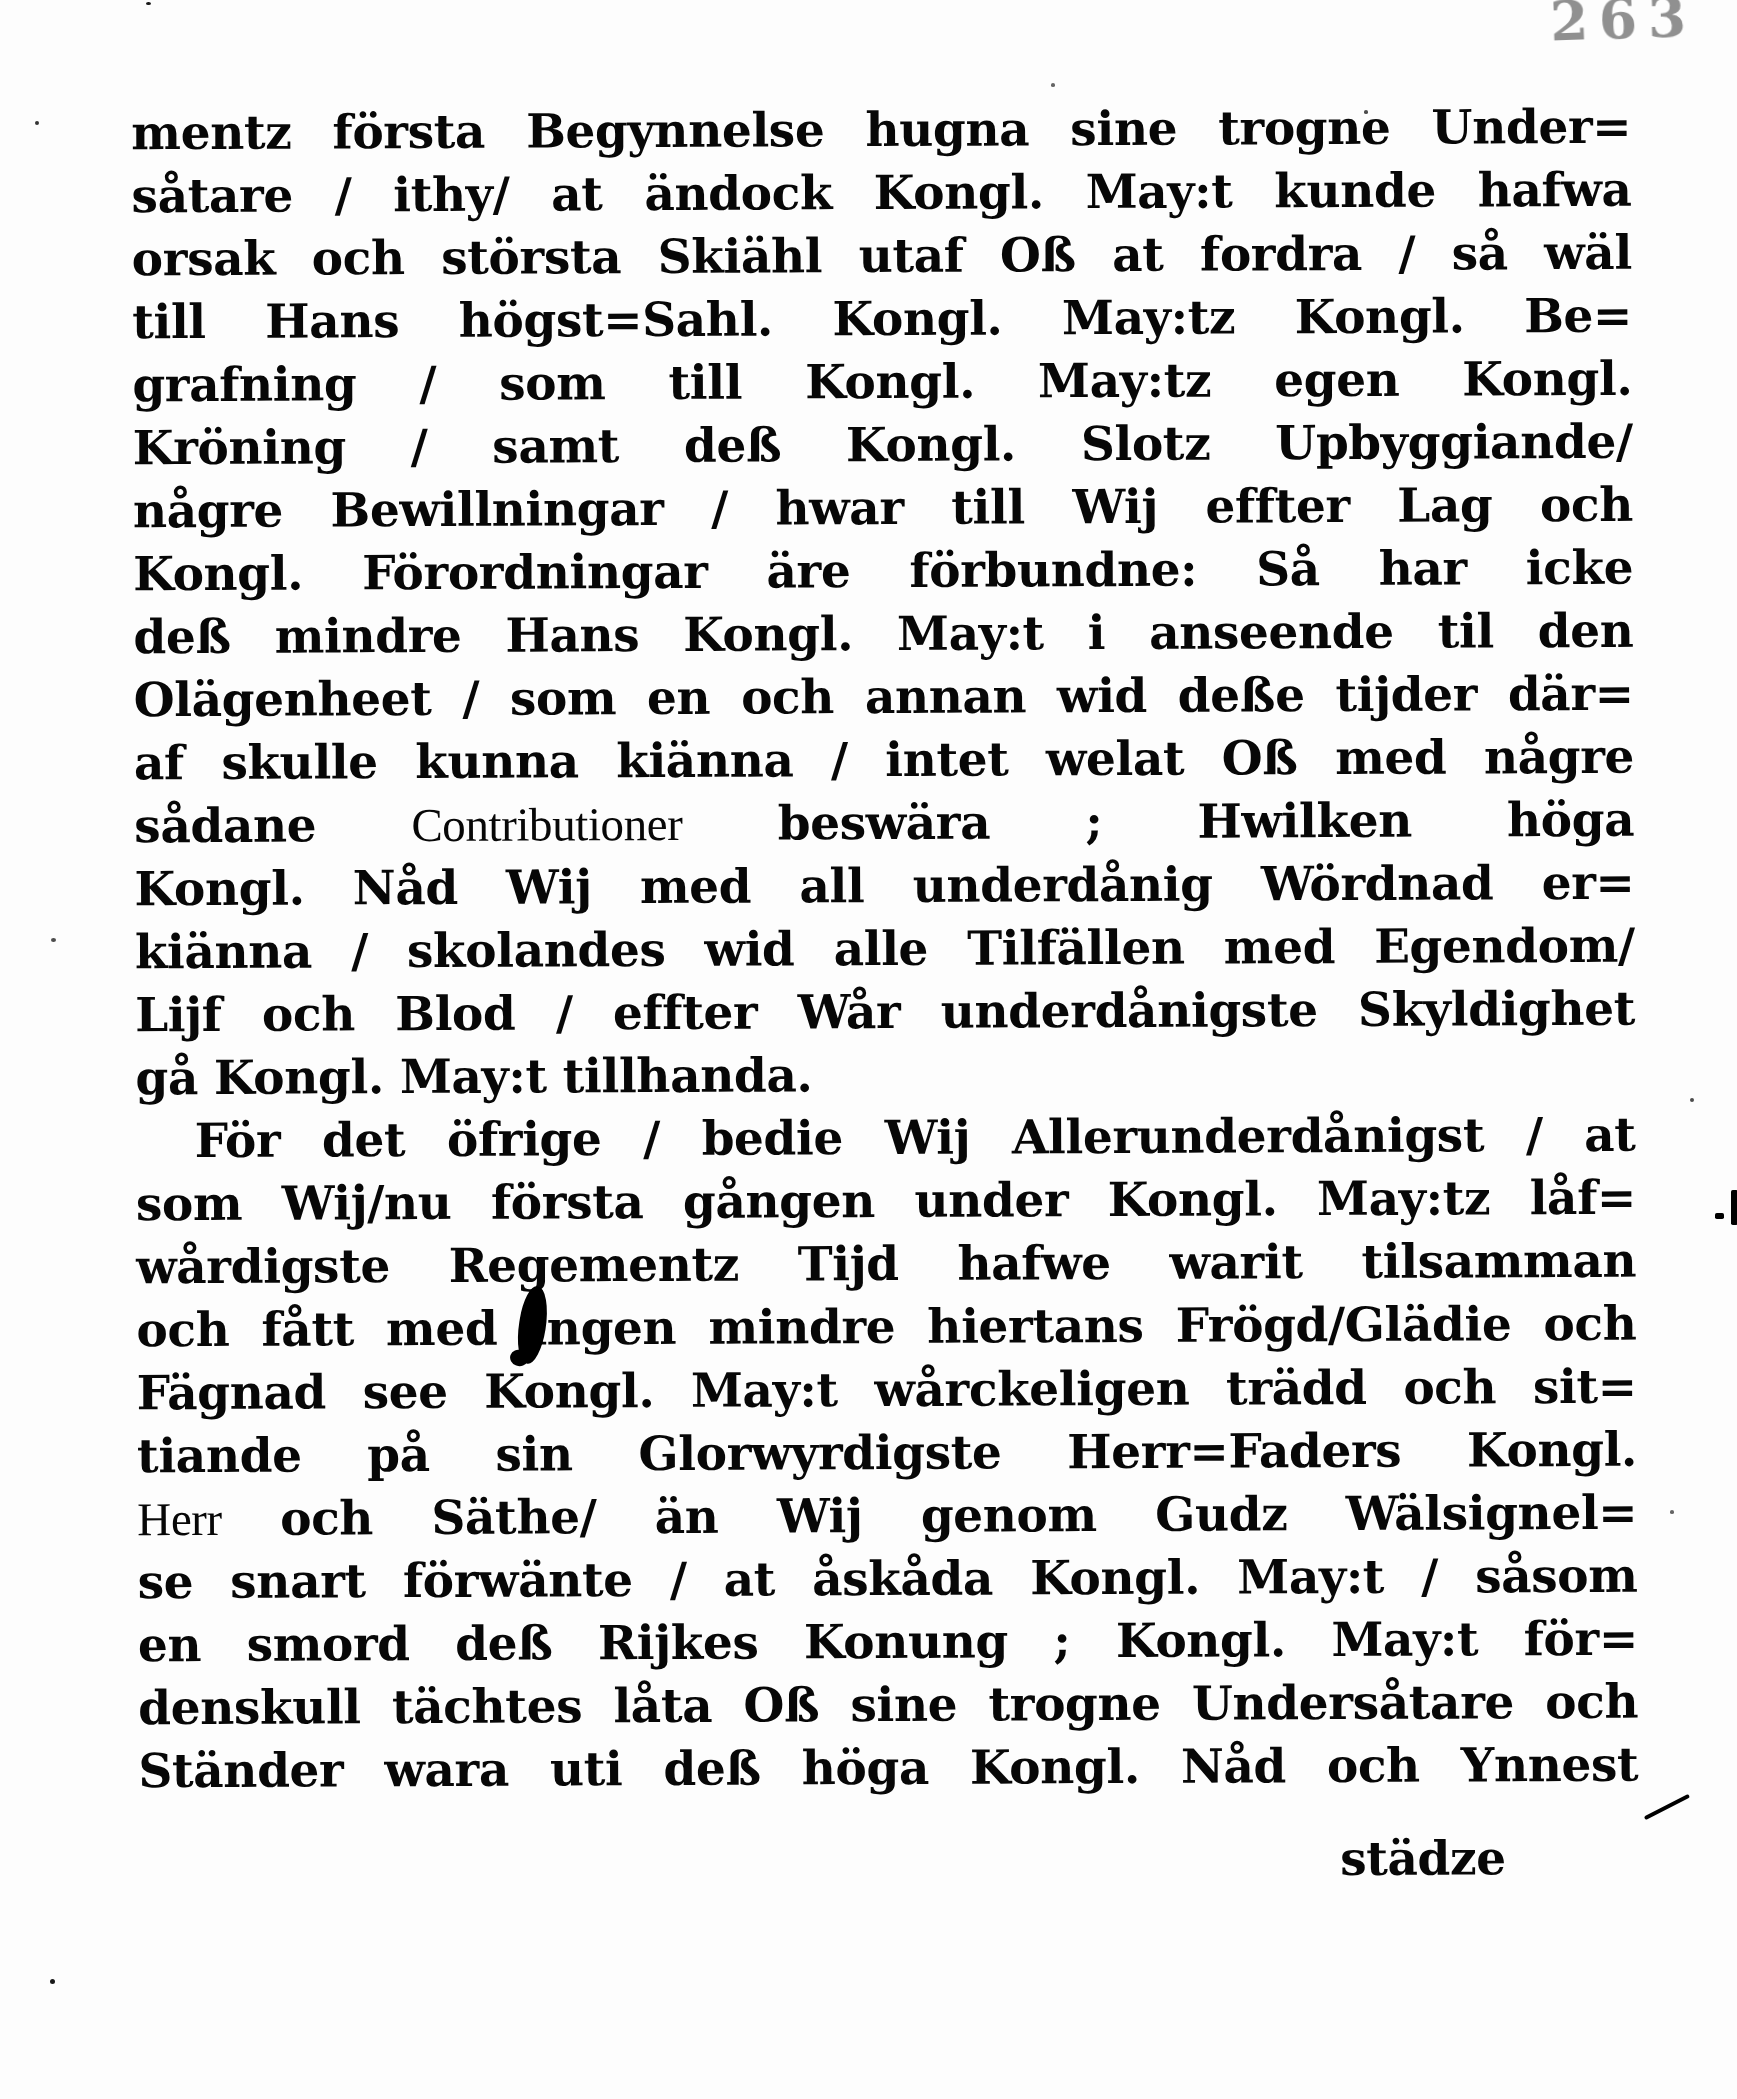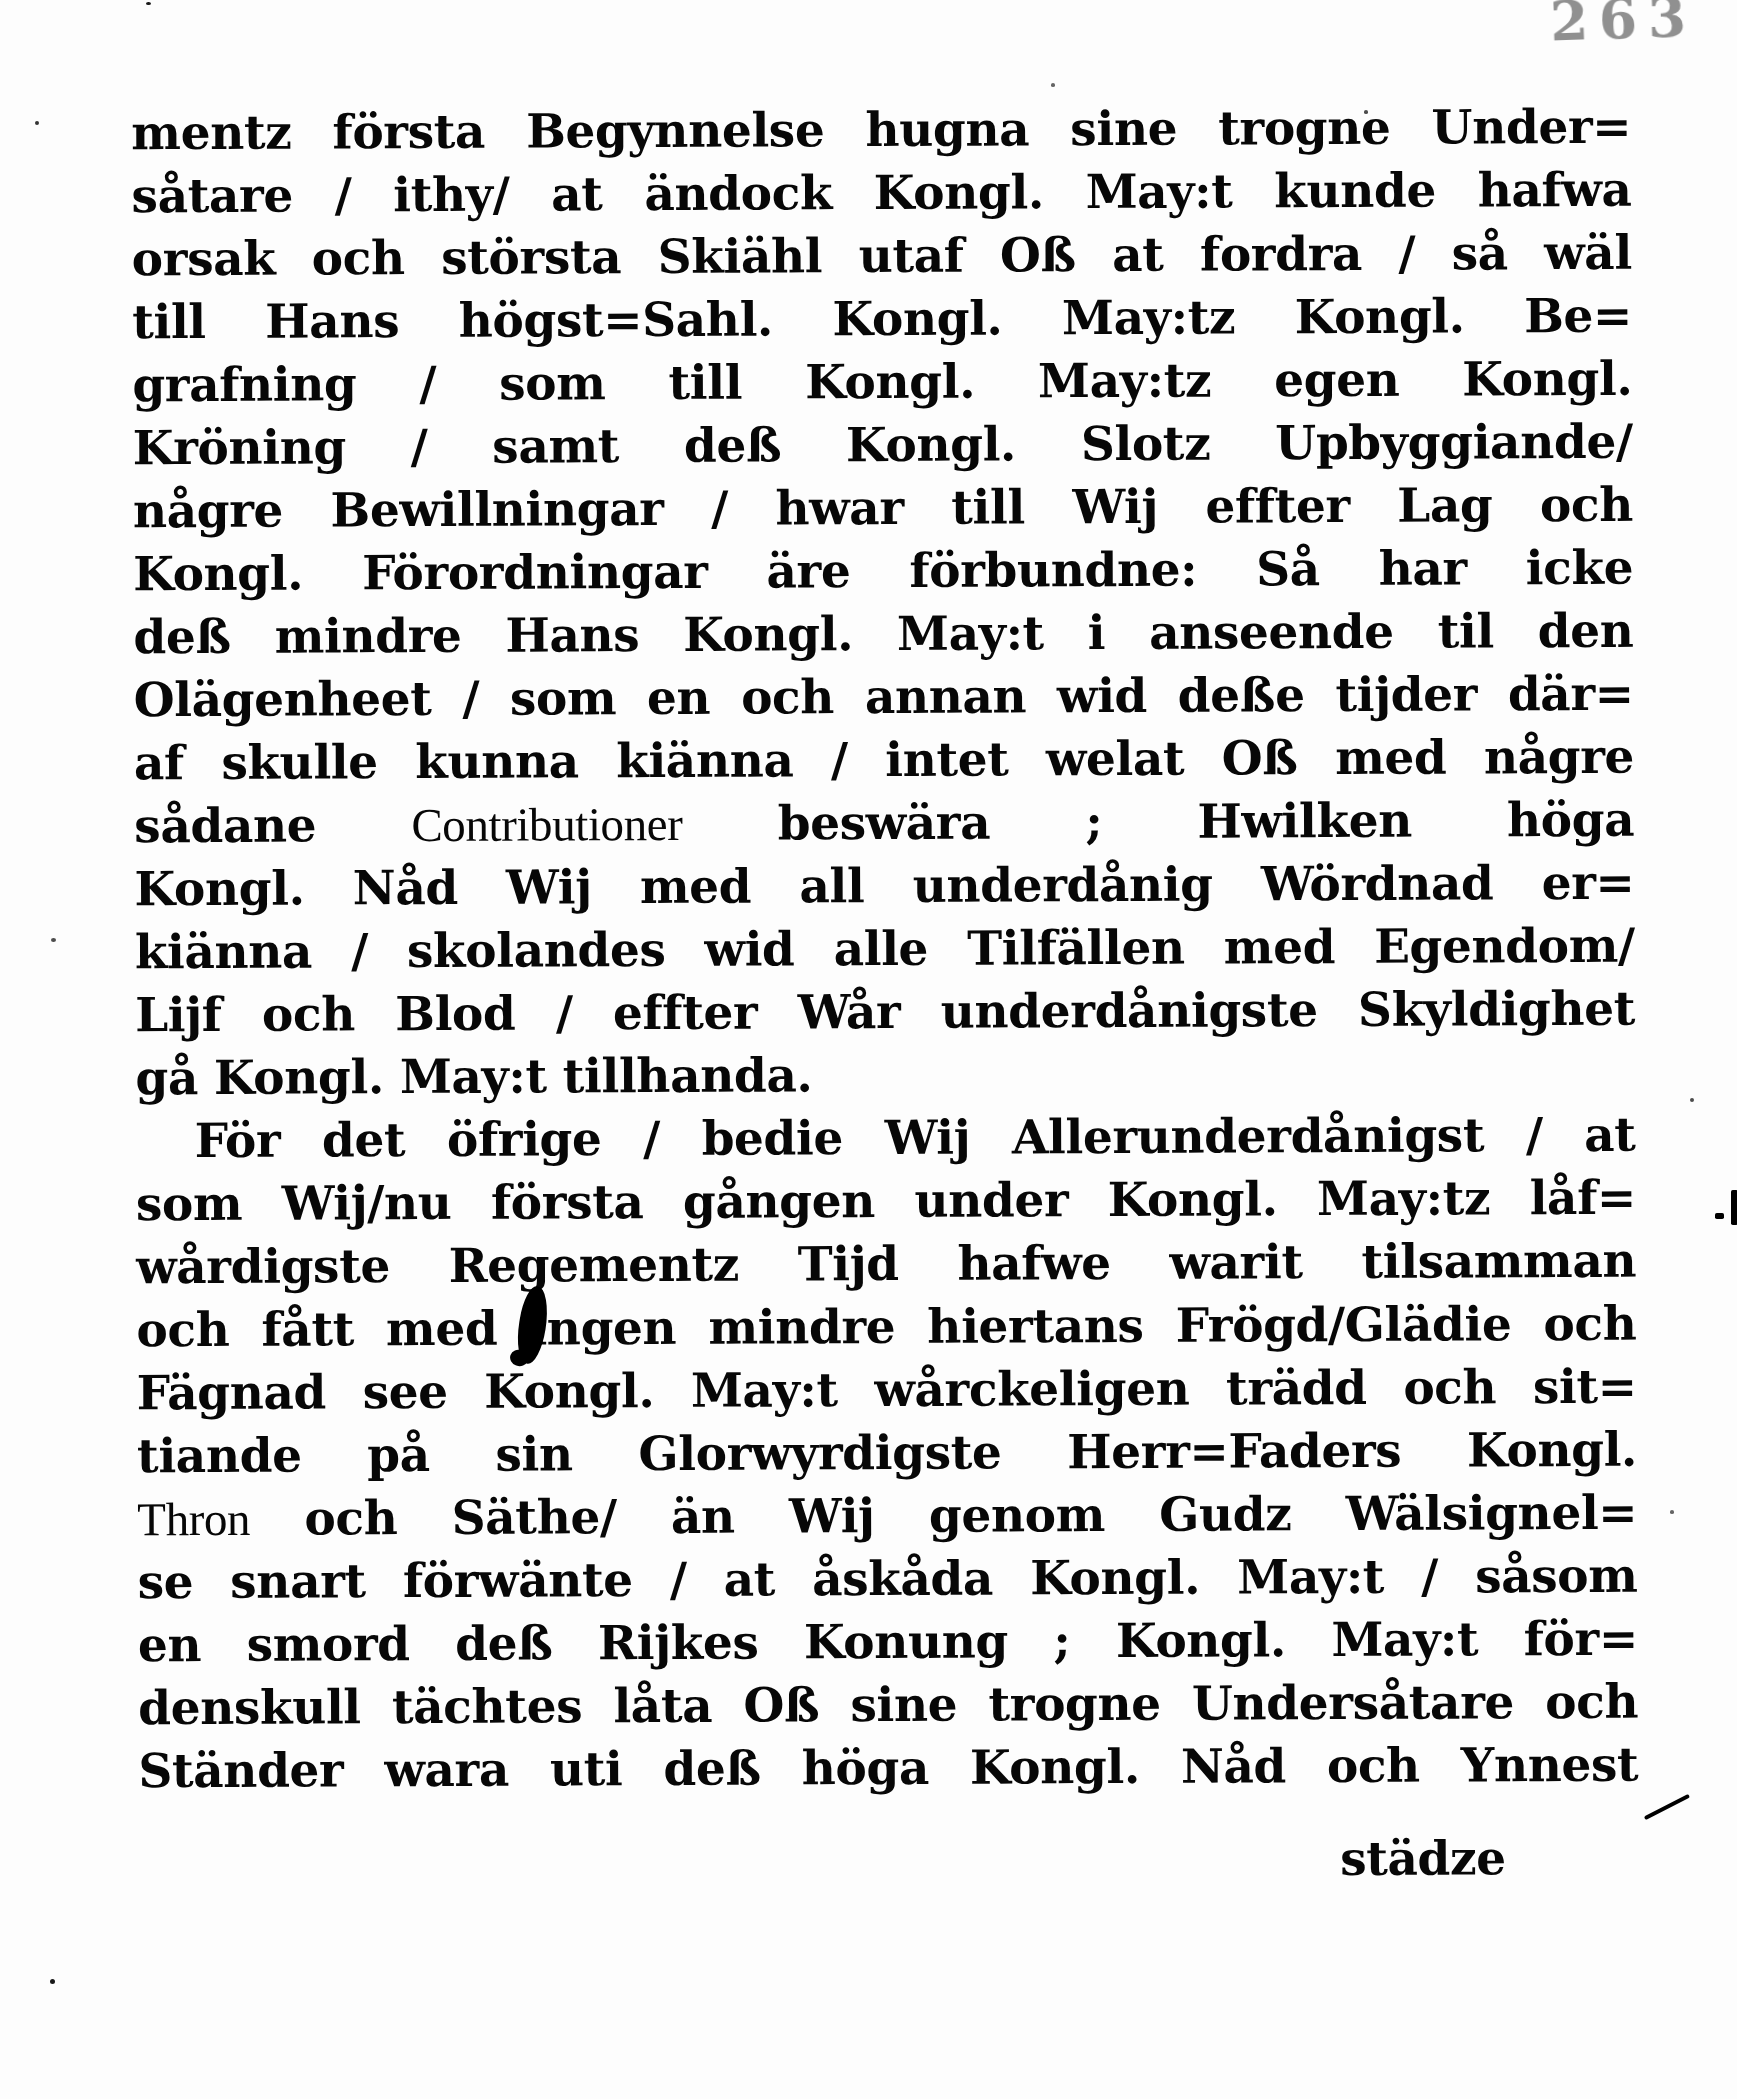--- a/index.html
+++ b/index.html
@@ -138,21 +138,21 @@
     <div class="line">Kongl. Nåd Wij med all underdånig Wördnad er=</div>
     <div class="line">kiänna / skolandes wid alle Tilfällen med Egendom/</div>
     <div class="line">Lijf och Blod / effter Wår underdånigste Skyldighet</div>
     <div class="line short">gå Kongl. May:t tillhanda.</div>
     <div class="line indent">För det öfrige / bedie Wij Allerunderdånigst / at</div>
     <div class="line">som Wij/nu första gången under Kongl. May:tz låf=</div>
     <div class="line">wårdigste Regementz Tijd hafwe warit tilsamman</div>
     <div class="line">och fått med ingen mindre hiertans Frögd/Glädie och</div>
     <div class="line">Fägnad see Kongl. May:t wårckeligen trädd och sit=</div>
     <div class="line">tiande på sin Glorwyrdigste Herr=Faders Kongl.</div>
-    <div class="line"><span></span><span class="antiqua">Thron</span><span> och Säthe/ än Wij genom Gudz Wälsignel=</span></div>
+    <div class="line"><span></span><span class="antiqua">Herr</span><span> och Säthe/ än Wij genom Gudz Wälsignel=</span></div>
     <div class="line">se snart förwänte / at åskåda Kongl. May:t / såsom</div>
     <div class="line">en smord deß Rijkes Konung ; Kongl. May:t för=</div>
     <div class="line">denskull tächtes låta Oß sine trogne Undersåtare och</div>
     <div class="line">Ständer wara uti deß höga Kongl. Nåd och Ynnest</div>
     <div class="catchword-line">städze</div>
   </div>
 
   <div class="blot"></div>
   <div class="blot-drip"></div>
   <div class="pen-slash"></div>

